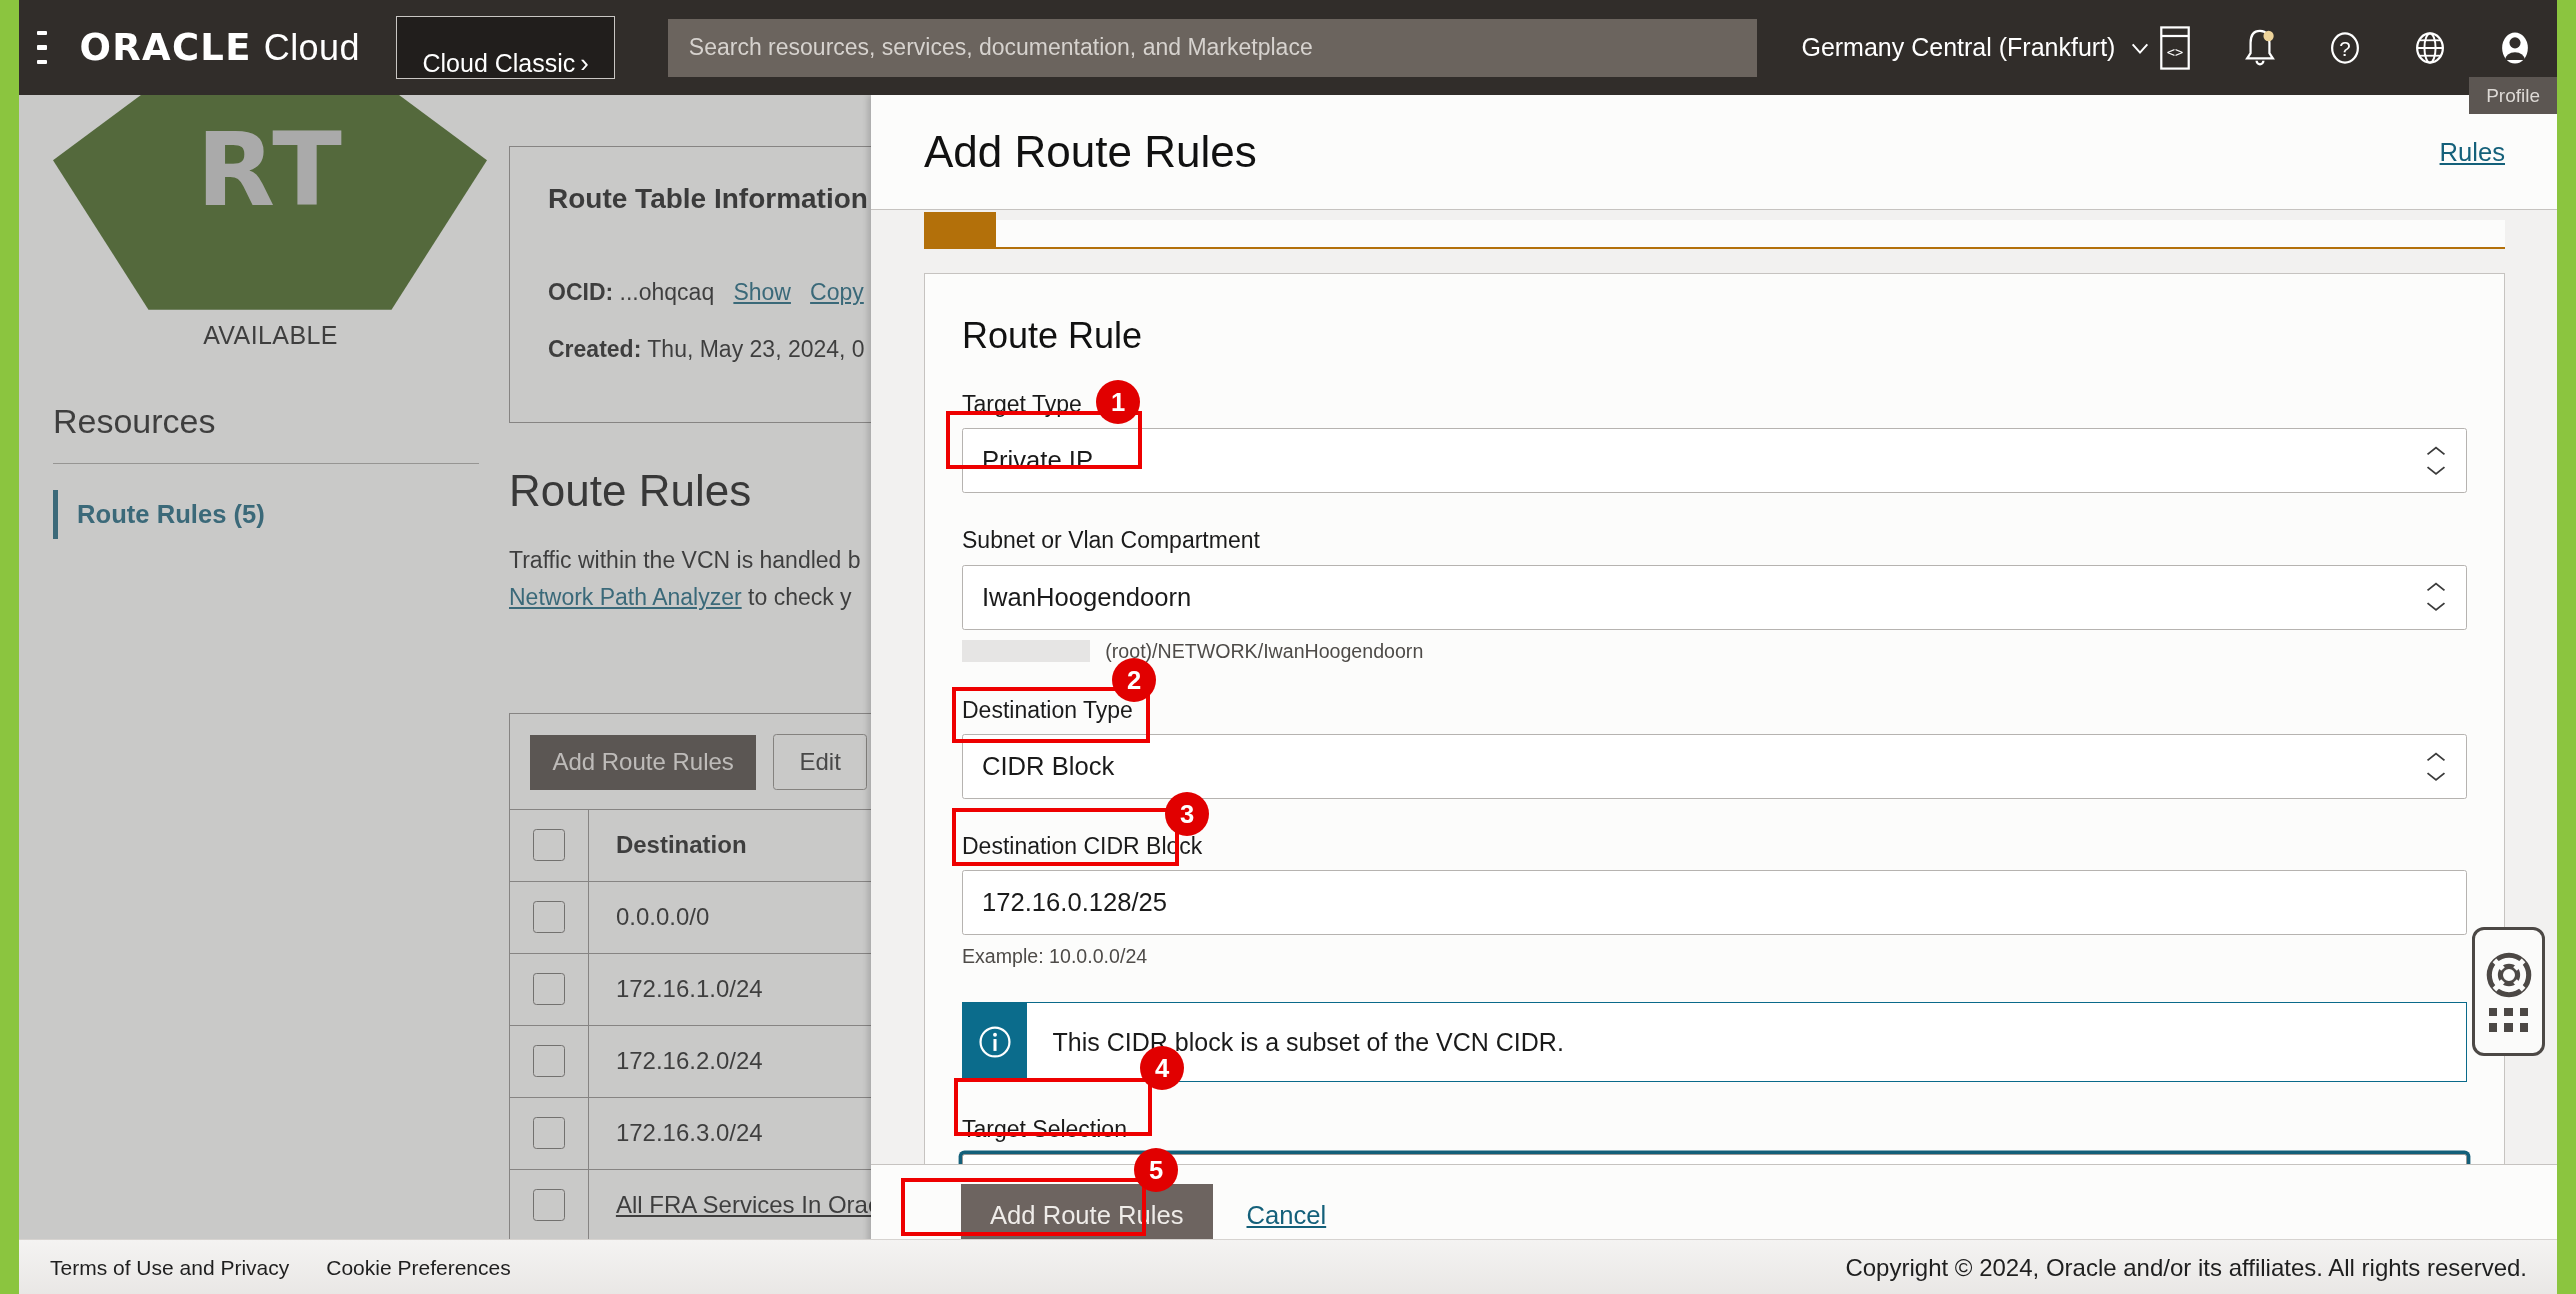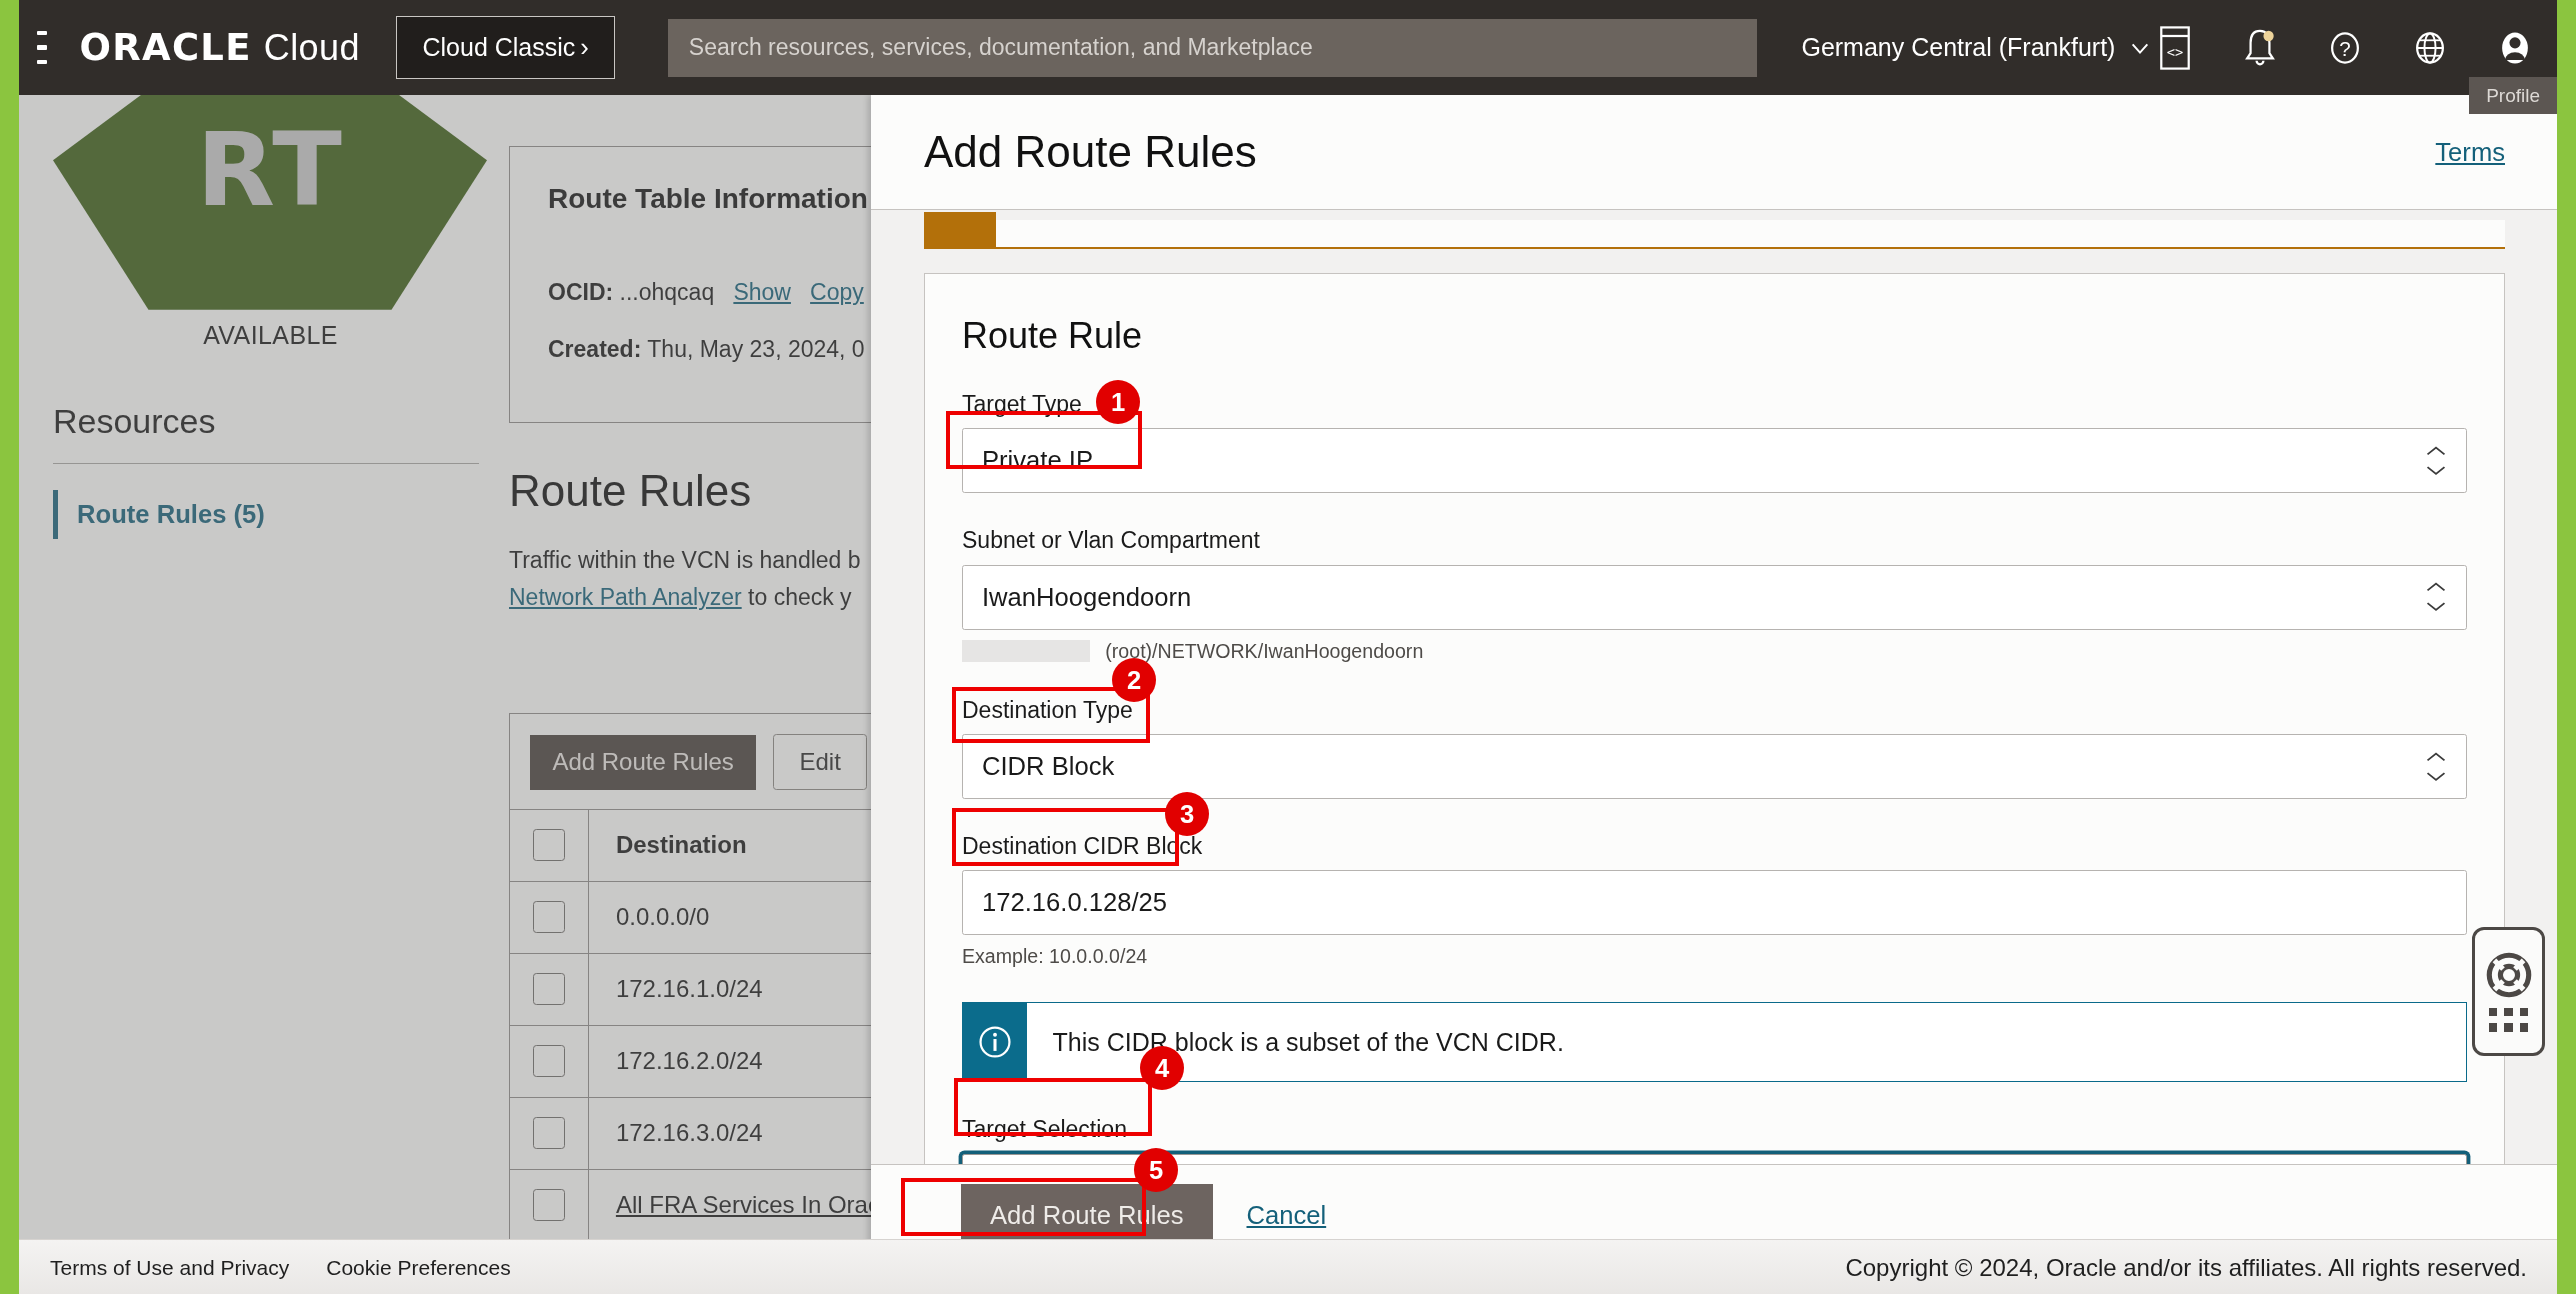--- a/index.html
+++ b/index.html
@@ -37,21 +37,21 @@
   }
   .oracle-word {
     font-size: 37px; font-weight: 700; letter-spacing: 1.3px;
     font-family: "DejaVu Sans", sans-serif;
     text-align: center;
   }
   .cloud-word { font-size: 36px; font-weight: 300; letter-spacing: 0.4px; }
   .cloud-classic-btn {
     margin-left: 36px; height: 63px; padding: 0 25.6px;
     border: 1.7px solid #c9c6c3; background: #211e1c; color: #fff;
-    font-size: 25px; display: flex; align-items: center; gap: 5px;
+    font-size: 25px; display: flex; align-items: flex-end; gap: 5px;
     cursor: pointer; white-space: nowrap;
   }
   .cc-chev { font-size: 25.6px; font-weight: 300; }
   .search-wrap {
     margin-left: 53px; flex: 0 0 1089px; height: 58px;
     background: #6b645e; display: flex; align-items: center; padding: 0 20.4px;
   }
   .search-wrap input {
     flex: 1; background: transparent; border: 0; outline: none;
     color: #e9e6e3; font-size: 23px; font-family: "Liberation Sans", sans-serif;
@@ -424,21 +424,21 @@
       </div>
       <div class="tbl-foot">0 selected</div>
     </div>
   </div>
 
   <div class="dim-layer"></div>
 
   <div class="modal">
     <div class="modal-head">
       <div class="modal-title">Add Route Rules</div>
-      <div class="modal-help">Terms</div>
+      <div class="modal-help">Rules</div>
     </div>
 
     <div class="modal-body">
       <div class="warn-banner"></div>
 
       <div class="rule-card">
         <div class="rule-card-title">Route Rule</div>
 
         <div class="field">
           <div class="field-label">Target Type</div>

